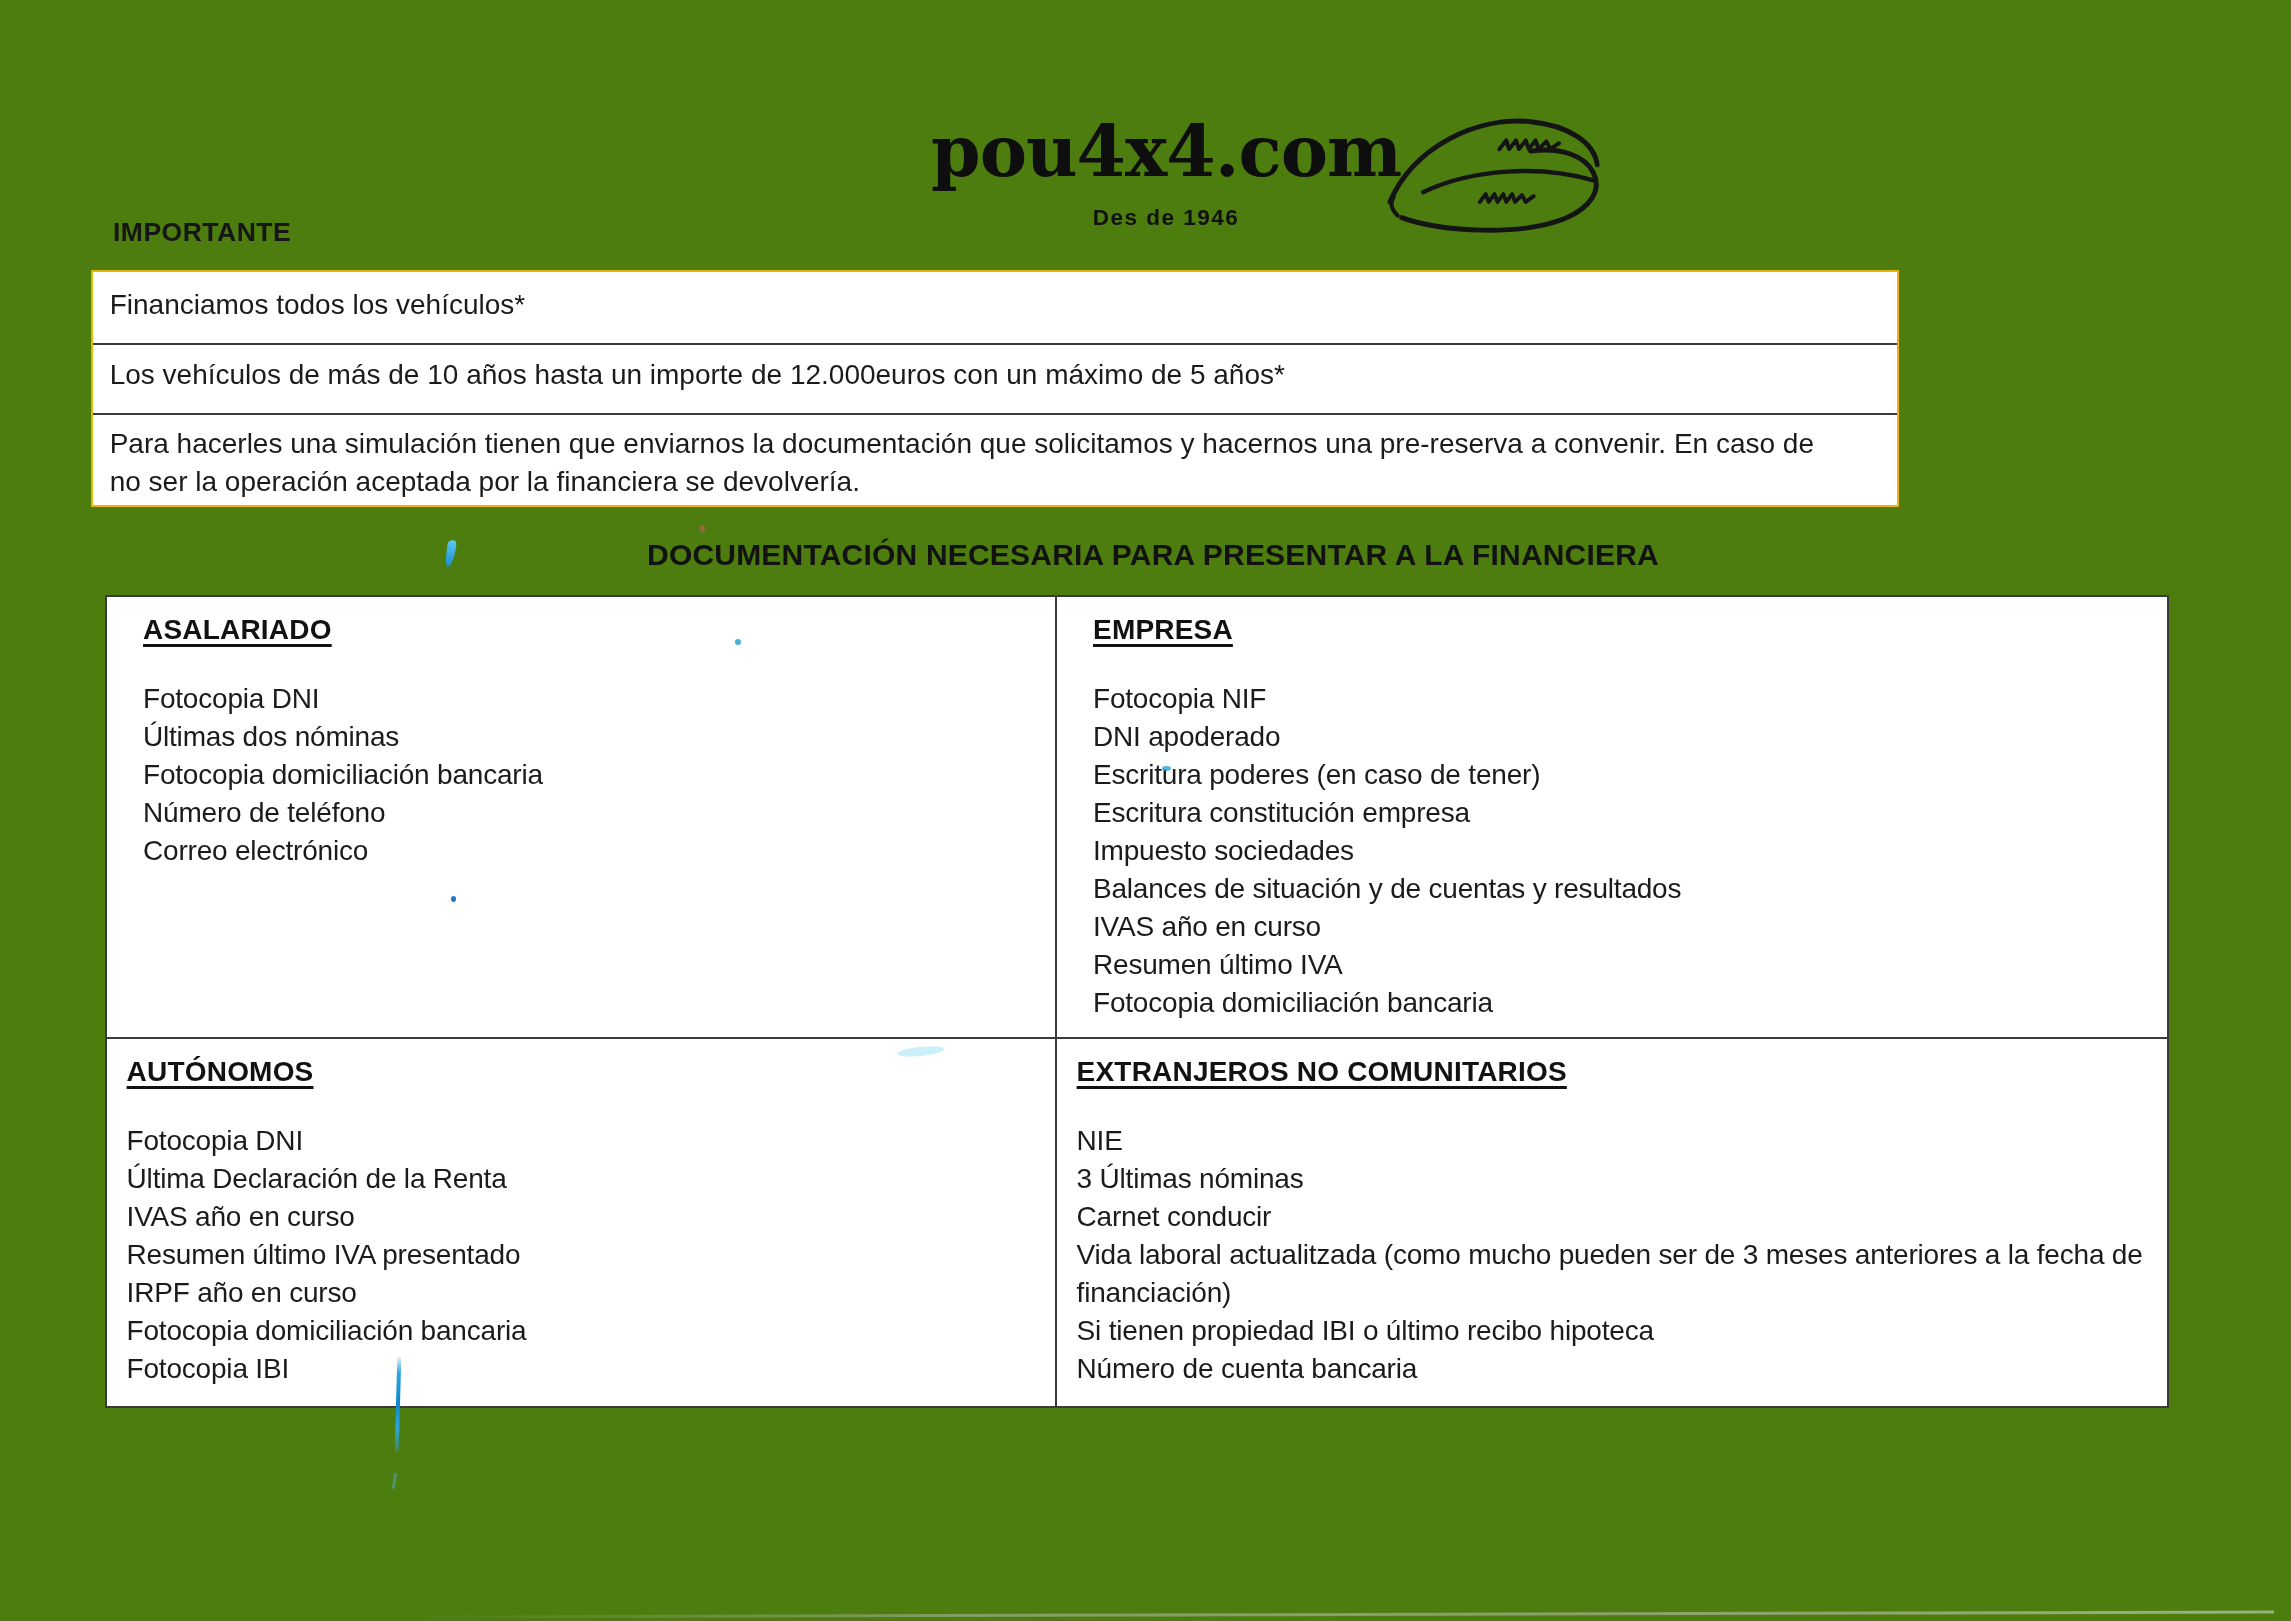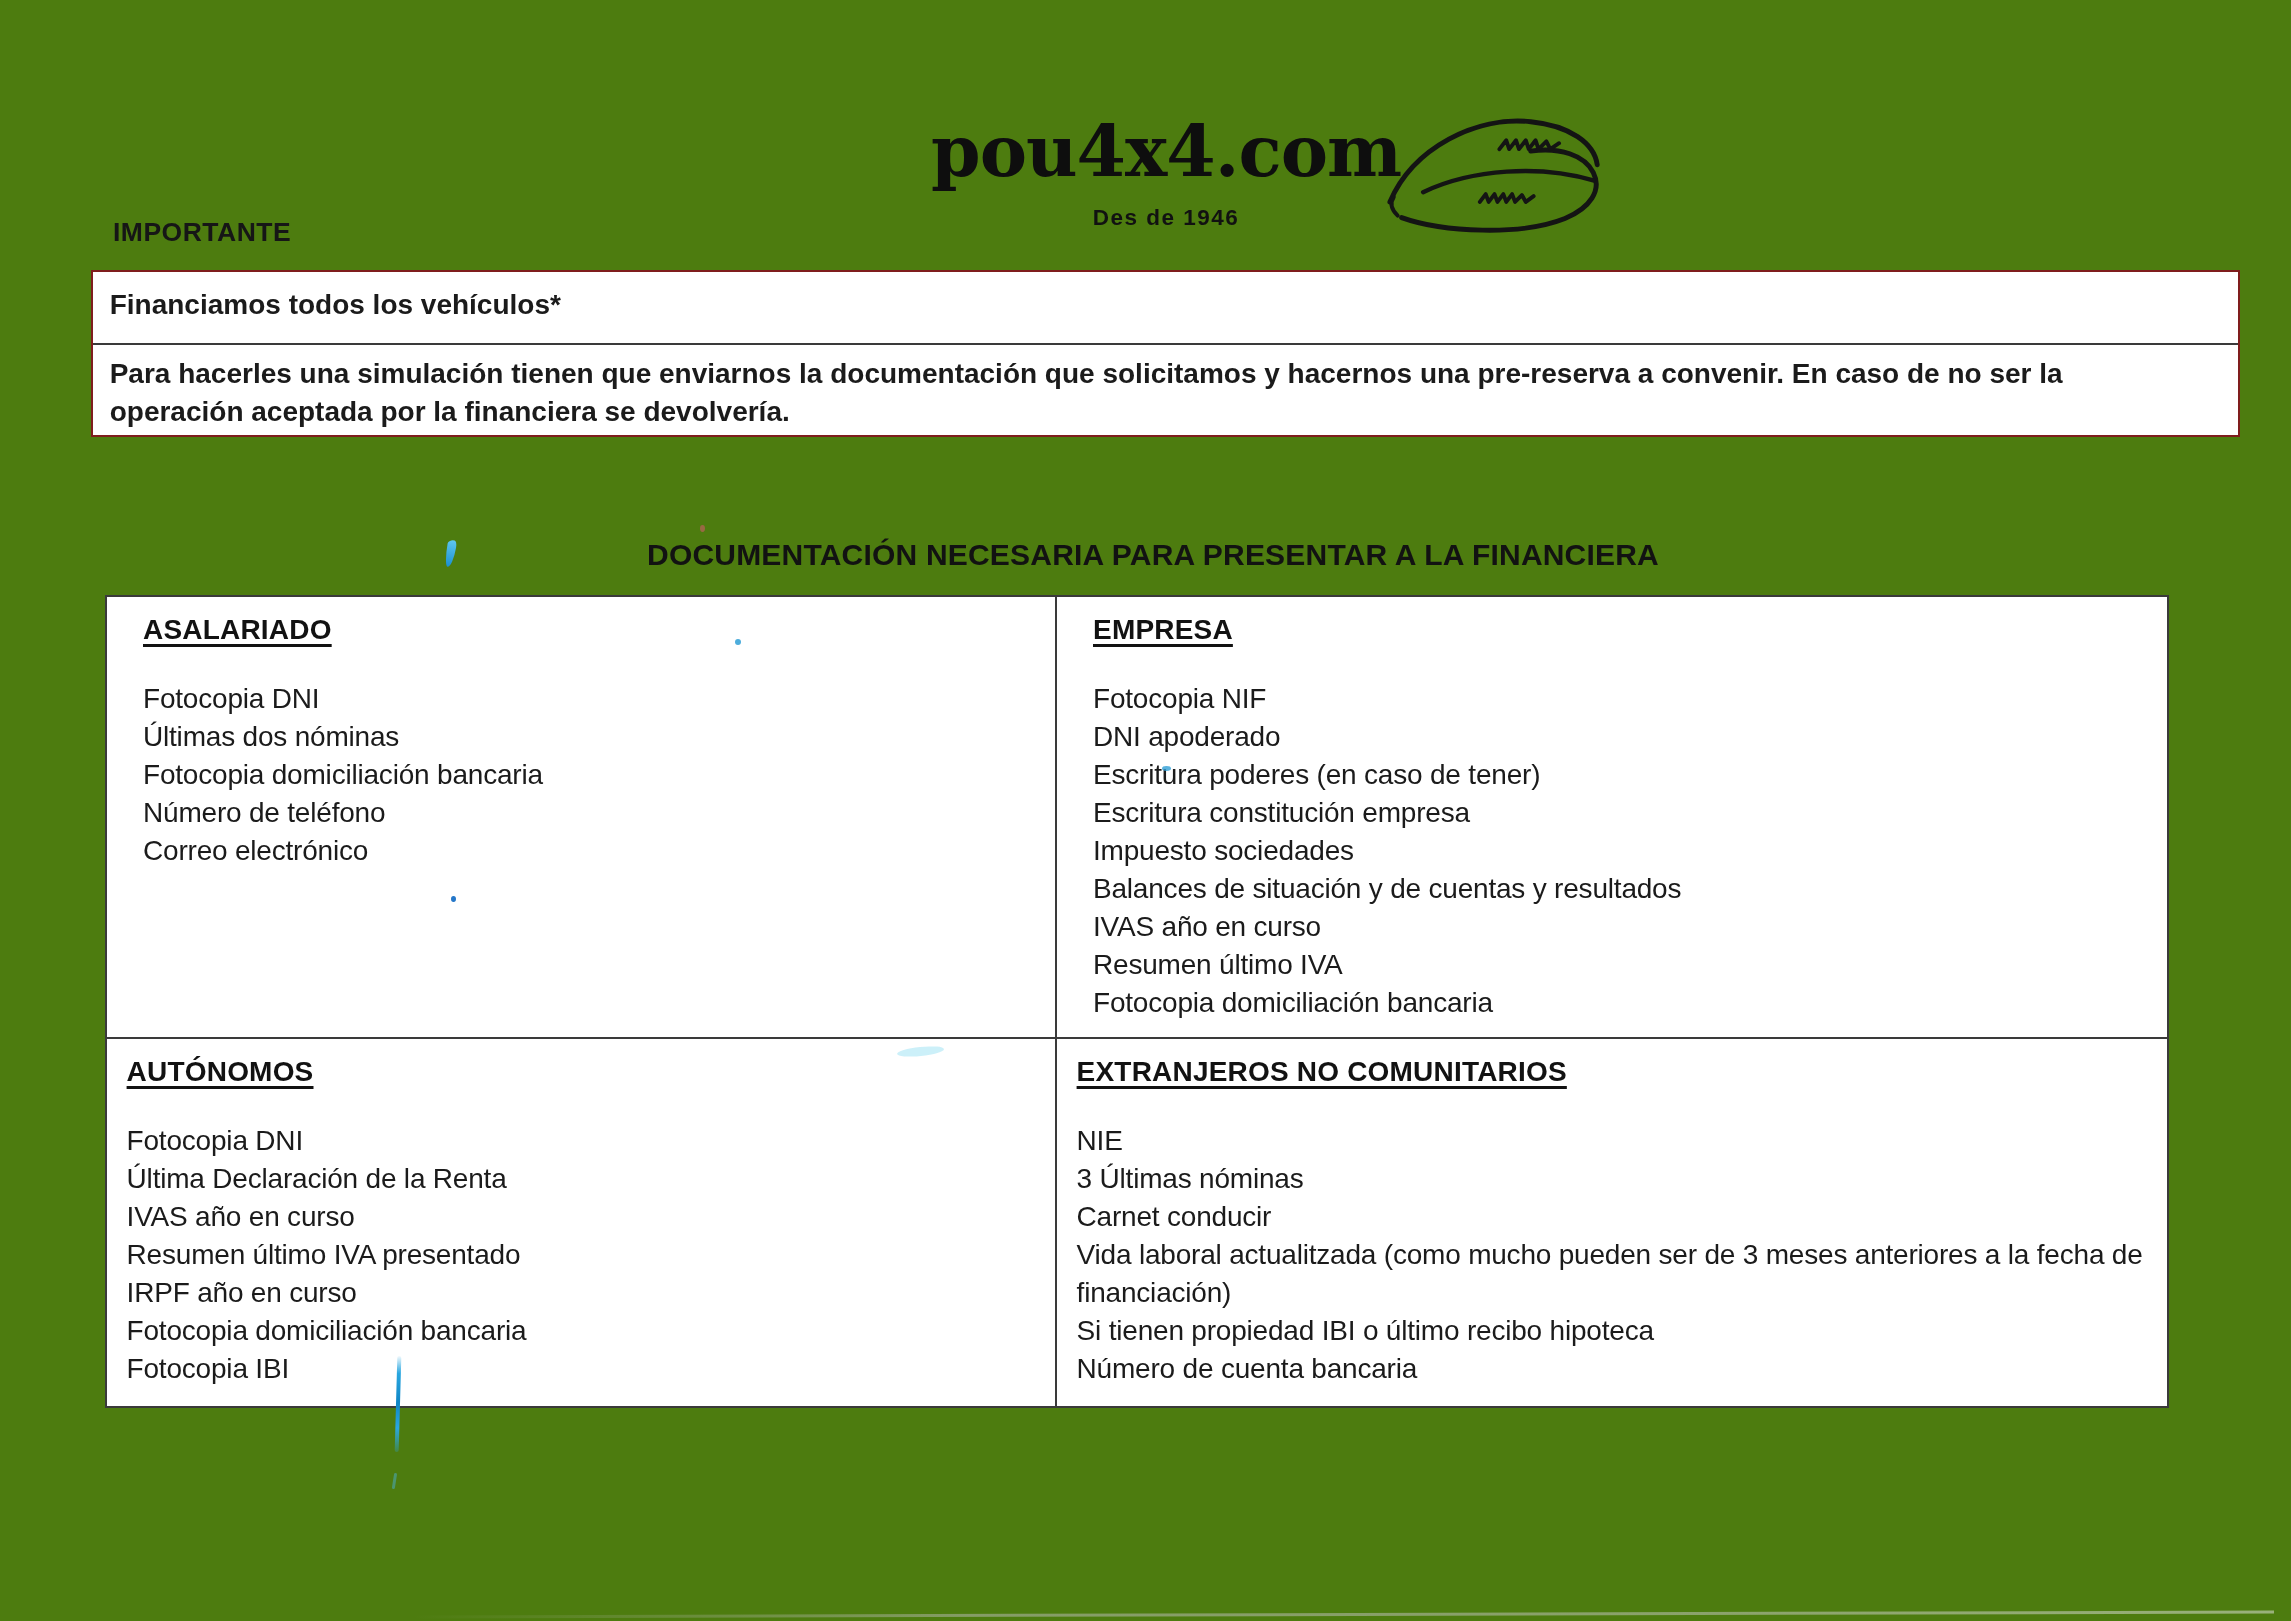--- a/index.html
+++ b/index.html
@@ -26,22 +26,22 @@
   .scribble{position:absolute;left:1384px;top:108px;}
 
   
   .importante{
     position:absolute;left:113px;top:206px;
     font-size:26.5px;font-weight:bold;letter-spacing:0.5px;color:#161616;margin-top:11px;
   }
 
   
   .notice-box{
-    position:absolute;left:91px;top:270px;width:2149px;
-    border:2px solid #7f1d1d;box-sizing:border-box;background:#fff;font-weight:bold;
+    position:absolute;left:91px;top:270px;width:1808px;
+    border:2px solid #eab308;box-sizing:border-box;background:#fff;
   }
   .notice-row{
     box-sizing:border-box;height:71px;
     padding:13.7px 59px 0 16.7px;
     font-size:28px;line-height:38px;color:#1b1b1b;
   }
   .notice-row + .notice-row{border-top:2px solid #3a3a3a;}
   .notice-row.r2{height:70px;padding-top:10.8px;}
   .notice-row.r3{height:92px;padding-top:9.8px;}
 
@@ -112,20 +112,21 @@
     <path d="M 40 86 C 90 62, 160 58, 214 74" stroke="#141414" stroke-width="4.5" stroke-linecap="round"></path>
     <path d="M 118 42 l 7 -9 l 3 9 l 7 -9 l 3 9 l 7 -9 l 3 9 l 7 -9 l 3 9 l 8 -8 l 4 8 l 9 -6" stroke="#141414" stroke-width="4" stroke-linejoin="round" stroke-linecap="round"></path>
     <path d="M 98 96 l 6 -8 l 3 8 l 6 -8 l 3 8 l 6 -8 l 3 8 l 6 -8 l 3 8 l 7 -7 l 4 7 l 8 -6" stroke="#141414" stroke-width="4" stroke-linejoin="round" stroke-linecap="round"></path>
     <path d="M 14 110 C 8 104, 5 98, 10 91" stroke="#141414" stroke-width="4" stroke-linecap="round"></path>
   </svg>
 
   <div class="importante">IMPORTANTE</div>
 
   <div class="notice-box">
     <div class="notice-row r1">Financiamos todos los vehículos*</div>
+    <div class="notice-row r2">Los vehículos de más de 10 años hasta un importe de 12.000euros con un máximo de 5 años*</div>
     <div class="notice-row r3">Para hacerles una simulación tienen que enviarnos la documentación que solicitamos y hacernos una pre-reserva a convenir. En caso de no ser la operación aceptada por la financiera se devolvería.</div>
   </div>
 
   <div class="section-title">DOCUMENTACIÓN NECESARIA PARA PRESENTAR A LA FINANCIERA</div>
 
   <div class="req-table">
 
     <div class="cell tl">
       <div class="cell-heading">ASALARIADO</div>
       <div class="cell-list">

